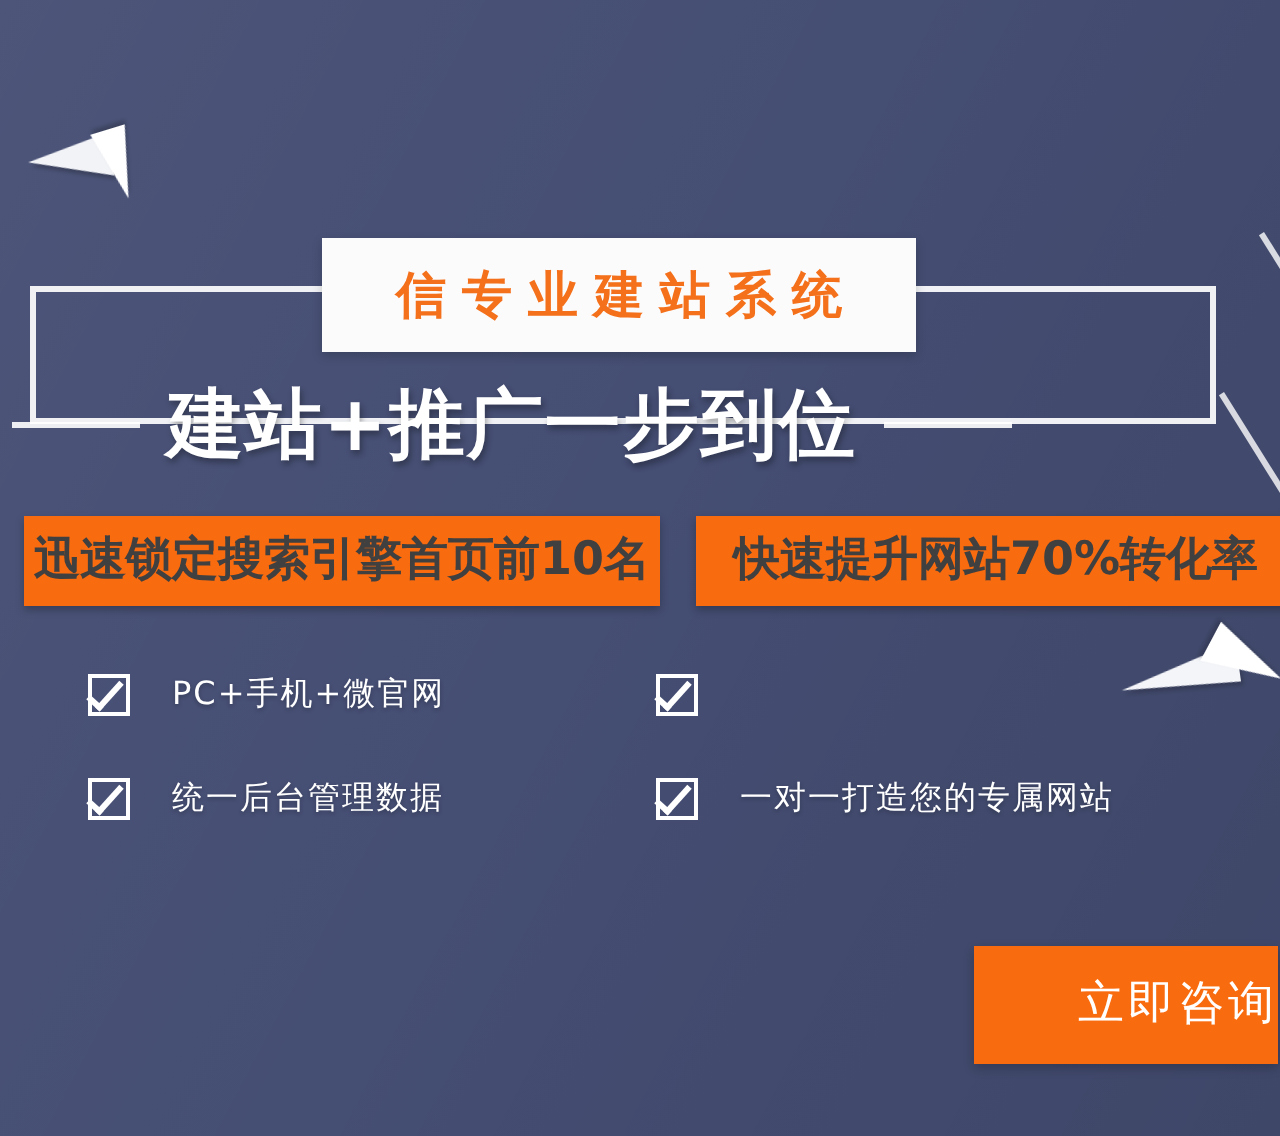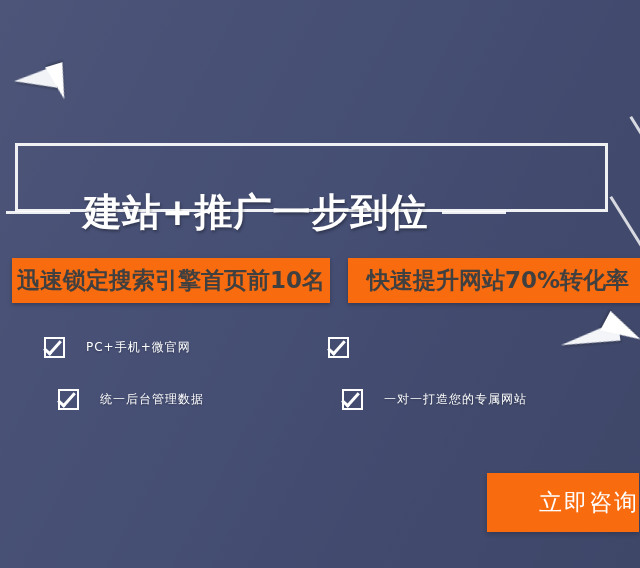--- a/index.html
+++ b/index.html
@@ -166,21 +166,21 @@
     width: 600px; height: 100px;
   }
   .feature {
     position: absolute;
     display: flex;
     align-items: center;
   }
   .feature.col-l { left: 4px; }
   .feature.col-r { left: 288px; }
   .feature.row-1 { top: 4px; }
-  .feature.row-2 { top: 56px; margin-left: 14px; }
+  .feature.row-2 { top: 56px; }
 
   .check-icon {
     position: relative;
     width: 26px; height: 26px;
     flex: 0 0 auto;
     margin-right: 16px;
   }
   .check-icon .box {
     position: absolute;
     left: 0; top: 3px;
@@ -192,21 +192,21 @@
     position: absolute;
     left: 4px; top: 3px;
     width: 9px; height: 18px;
     border-right: 3px solid #ffffff;
     border-bottom: 3px solid #ffffff;
     transform: rotate(42deg);
     box-sizing: border-box;
   }
   .feature .label {
     color: #ffffff;
-    font-size: 12px;
+    font-size: 16px;
     font-weight: normal;
     white-space: nowrap;
     line-height: 1;
     letter-spacing: 1px;
     text-shadow: 0 1px 2px rgba(0,0,0,0.25);
   }
 
   
   #cta-button {
     position: absolute;
@@ -242,20 +242,23 @@
 
   <div class="plane" id="plane-tl">
     <span class="wing-a"></span>
     <span class="wing-b"></span>
   </div>
   <div class="plane" id="plane-rt">
     <span class="wing-a"></span>
     <span class="wing-b"></span>
   </div>
 
+  <div id="badge">
+    <span class="badge-text">信专业建站系统</span>
+  </div>
 
   <div id="headline-row">
     <span class="rule left"></span>
     <span id="headline-text">建站+推广一步到位</span>
     <span class="rule right"></span>
   </div>
 
   <div class="orange-bar" id="orange-bar-left">
     <span class="bar-text">迅速锁定搜索引擎首页前10名</span>
   </div>

